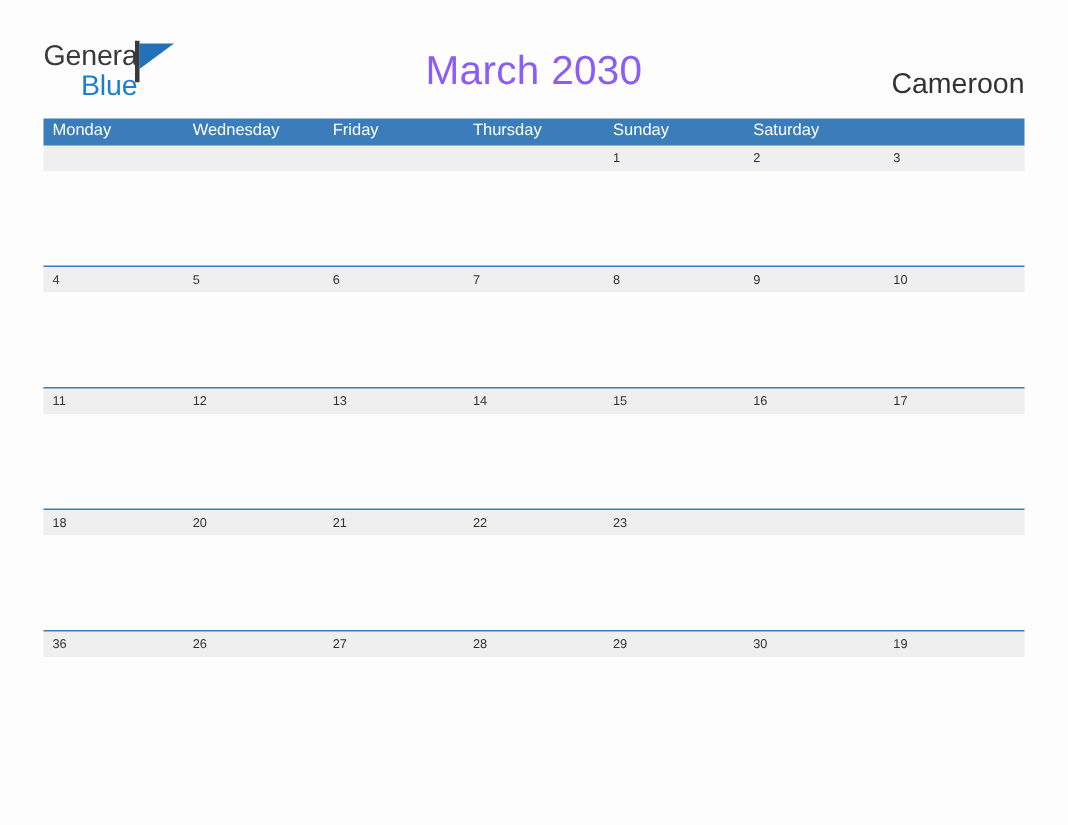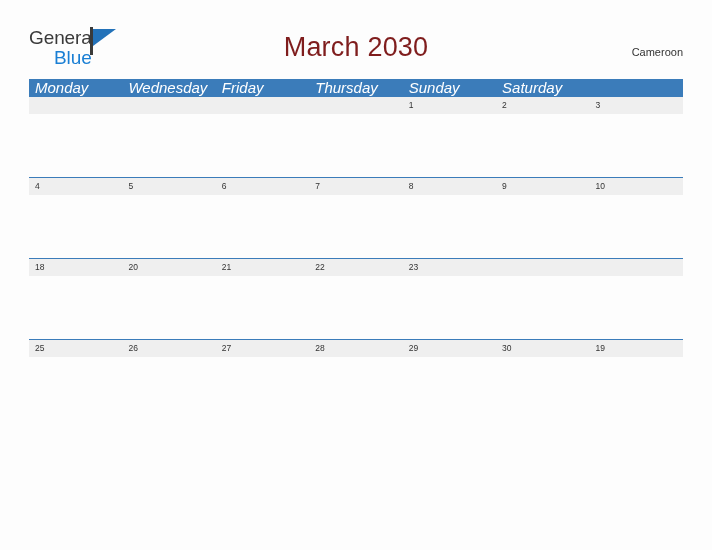--- a/index.html
+++ b/index.html
@@ -61,32 +61,32 @@
   }
 
   
   #month-title {
     position: absolute;
     left: 0;
     top: 32px;
     width: 712px;
     text-align: center;
     font-size: 27px;
-    color: #7f1d1d;
+    color: #8b5cf6;
     font-family: "Liberation Sans", sans-serif;
     font-weight: normal;
     letter-spacing: 0.2px;
   }
 
   
   #country-label {
     position: absolute;
     right: 29px;
     top: 46px;
-    font-size: 11px;
+    font-size: 19px;
     color: #333333;
     font-family: "Liberation Sans", sans-serif;
   }
 
   
   #calendar {
     position: absolute;
     left: 29px;
     top: 79px;
     width: 654px;
@@ -96,27 +96,26 @@
     display: flex;
     width: 654px;
     height: 17px;
     background: #3b7cba;
   }
   #weekday-header .weekday-cell {
     width: 93.43px;
     height: 17px;
     line-height: 17px;
     color: #ffffff;
-    font-size: 15px;
+    font-size: 11px;
     padding-left: 6px;
     box-sizing: border-box;
     font-family: "Liberation Sans", sans-serif;
     white-space: nowrap;
     overflow: hidden;
-    font-style: italic;
   }
 
   .week-row {
     width: 654px;
     height: 81px;
     position: relative;
   }
   .week-row .date-band {
     display: flex;
     width: 654px;
@@ -196,35 +195,47 @@
       <div class="day-cell">5</div>
       <div class="day-cell">6</div>
       <div class="day-cell">7</div>
       <div class="day-cell">8</div>
       <div class="day-cell">9</div>
       <div class="day-cell">10</div>
     </div>
     <div class="day-body"></div>
   </div>
 
+  <div class="week-row">
+    <div class="date-band">
+      <div class="day-cell">11</div>
+      <div class="day-cell">12</div>
+      <div class="day-cell">13</div>
+      <div class="day-cell">14</div>
+      <div class="day-cell">15</div>
+      <div class="day-cell">16</div>
+      <div class="day-cell">17</div>
+    </div>
+    <div class="day-body"></div>
+  </div>
 
   <div class="week-row">
     <div class="date-band">
       <div class="day-cell">18</div>
       <div class="day-cell">20</div>
       <div class="day-cell">21</div>
       <div class="day-cell">22</div>
       <div class="day-cell">23</div>
     </div>
     <div class="day-body"></div>
   </div>
 
   <div class="week-row">
     <div class="date-band">
-      <div class="day-cell">25</div>
+      <div class="day-cell">36</div>
       <div class="day-cell">26</div>
       <div class="day-cell">27</div>
       <div class="day-cell">28</div>
       <div class="day-cell">29</div>
       <div class="day-cell">30</div>
       <div class="day-cell">19</div>
     </div>
     <div class="day-body"></div>
   </div>
 

